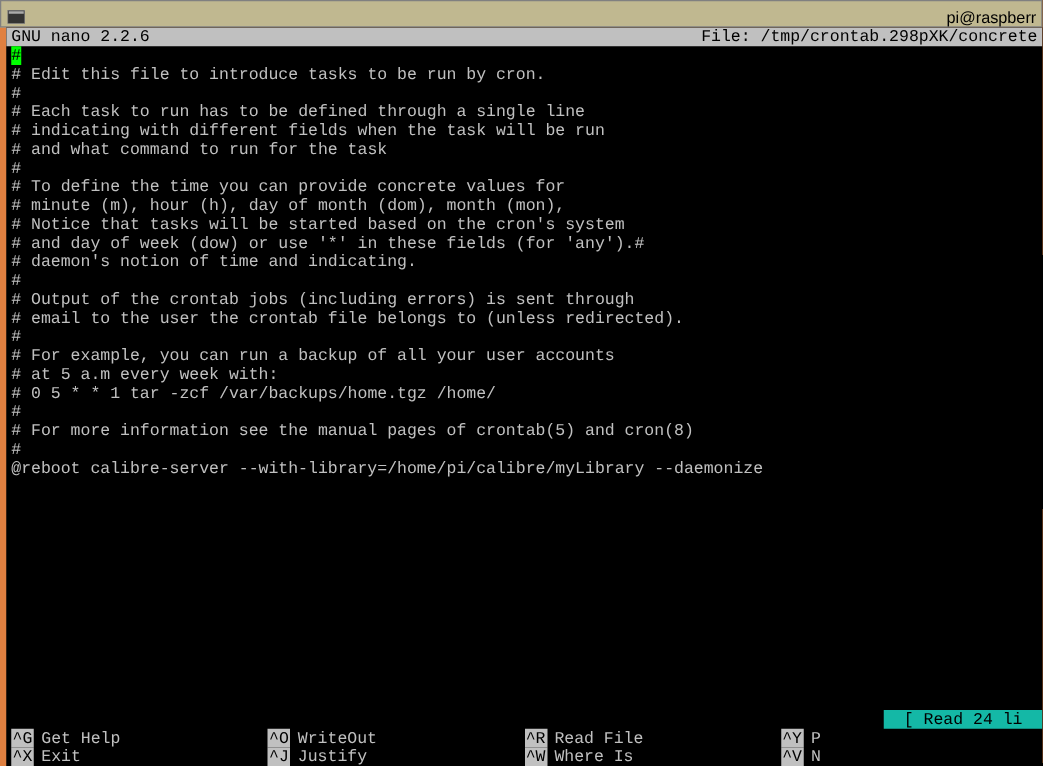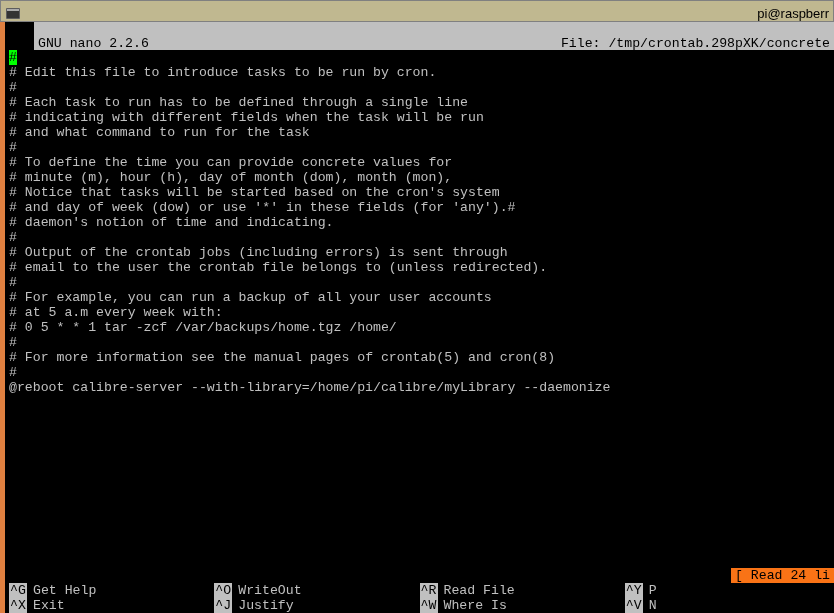--- a/index.html
+++ b/index.html
@@ -44,41 +44,40 @@
       font-family: 'Courier New', monospace;
       font-size: 13.2px;
       line-height: 15px;
       overflow: hidden;
     }
     .header-bar {
       background: #c0c0c0;
       color: #000;
       display: flex;
       height: 15px;
-      padding: 14px 4px;
-      margin-left: 29px;
+      padding: 0 4px;
     }
     .header-left { flex: 0 0 auto; }
     .header-right { margin-left: auto; }
     .editor-area {
       padding: 0 4px;
       position: relative;
     }
     .cursor {
       background: #00ff00;
       color: #000;
     }
     .line { white-space: pre; height: 15px; }
     .status-msg {
       position: absolute;
       bottom: 30px;
       right: 0;
-      background: #f97316;
+      background: #14b8a6;
       color: #000;
-      padding: 0 4px;
+      padding: 0 16px;
       height: 15px;
     }
     .bottom-bar {
       position: absolute;
       bottom: 0;
       left: 0;
       right: 0;
       height: 30px;
       display: grid;
       grid-template-columns: repeat(4, 1fr);

